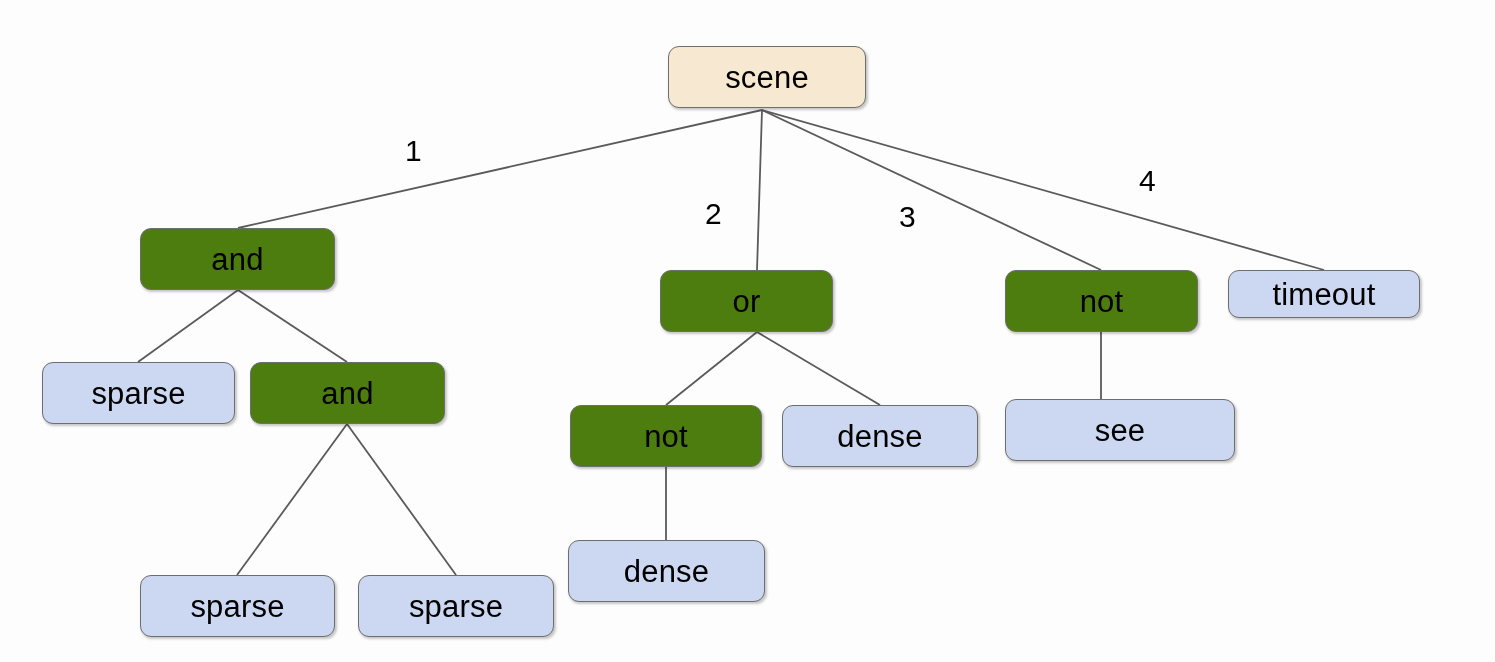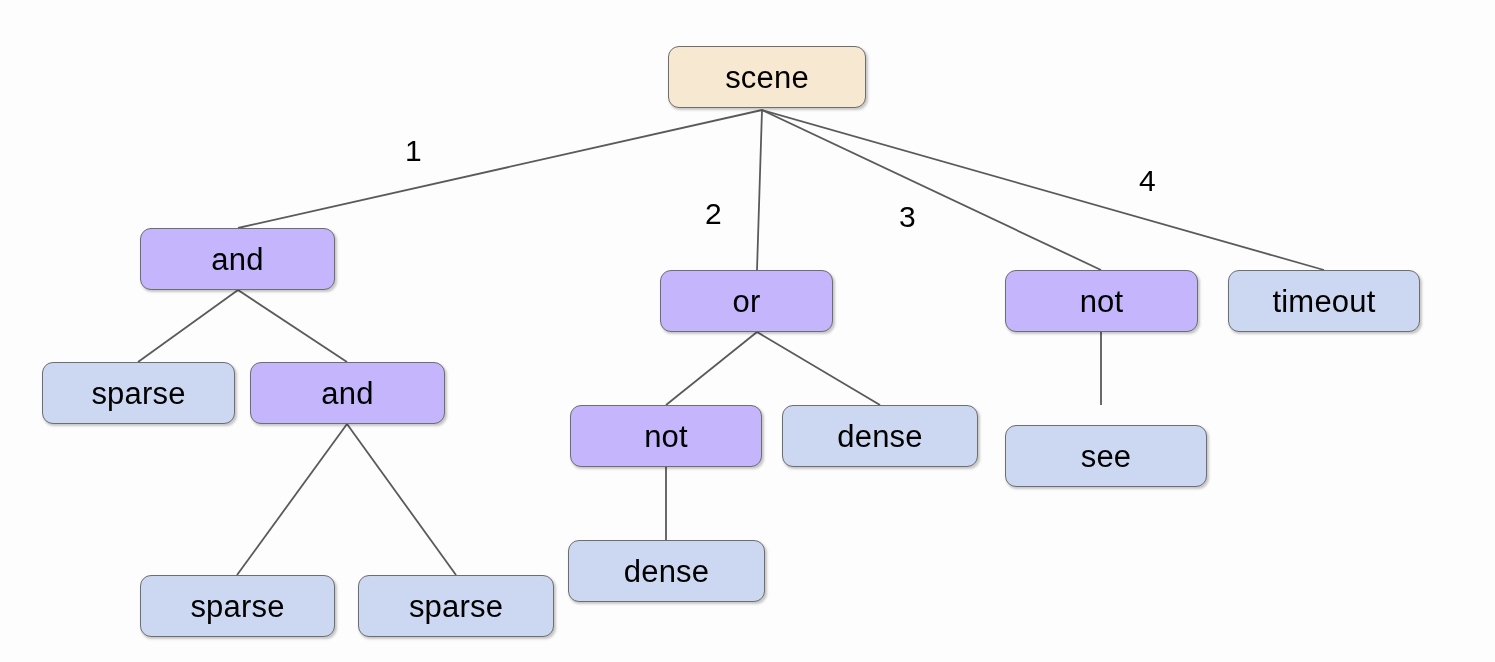--- a/index.html
+++ b/index.html
@@ -34,21 +34,21 @@
     align-items: center;
     justify-content: center;
     color: #000000;
     font-size: 31px;
     line-height: 1;
     letter-spacing: 0.2px;
     box-shadow: 1.5px 2px 2.5px rgba(0,0,0,0.22);
     white-space: nowrap;
   }
   .node-root   { background: #f7e8d2; }
-  .node-op     { background: #c4b5fd; }
+  .node-op     { background: #4d7c0f; }
   .node-leaf   { background: #ccd8f1; }
   .edge-label {
     position: absolute;
     font-size: 30px;
     color: #000000;
     line-height: 1;
     white-space: nowrap;
   }
 </style>
 </head>
@@ -75,36 +75,36 @@
       </div>
       <div class="node node-op" style="left: 140px; top: 228px; width: 195px; height: 62px;">
         <span>and</span>
       </div>
       <div class="node node-op" style="left: 660px; top: 270px; width: 173px; height: 62px;">
         <span>or</span>
       </div>
       <div class="node node-op" style="left: 1005px; top: 270px; width: 193px; height: 62px;">
         <span>not</span>
       </div>
-      <div class="node node-leaf" style="left: 1228px; top: 270px; width: 192px; height: 62px;">
+      <div class="node node-leaf" style="left: 1228px; top: 270px; width: 192px; height: 48px;">
         <span>timeout</span>
       </div>
       <div class="node node-leaf" style="left: 42px; top: 362px; width: 193px; height: 62px;">
         <span>sparse</span>
       </div>
       <div class="node node-op" style="left: 250px; top: 362px; width: 195px; height: 62px;">
         <span>and</span>
       </div>
       <div class="node node-op" style="left: 570px; top: 405px; width: 192px; height: 62px;">
         <span>not</span>
       </div>
       <div class="node node-leaf" style="left: 782px; top: 405px; width: 196px; height: 62px;">
         <span>dense</span>
       </div>
-      <div class="node node-leaf" style="left: 1005px; top: 425px; width: 202px; height: 62px;">
+      <div class="node node-leaf" style="left: 1005px; top: 399px; width: 230px; height: 62px;">
         <span>see</span>
       </div>
       <div class="node node-leaf" style="left: 568px; top: 540px; width: 197px; height: 62px;">
         <span>dense</span>
       </div>
       <div class="node node-leaf" style="left: 140px; top: 575px; width: 195px; height: 62px;">
         <span>sparse</span>
       </div>
       <div class="node node-leaf" style="left: 358px; top: 575px; width: 196px; height: 62px;">
         <span>sparse</span>

